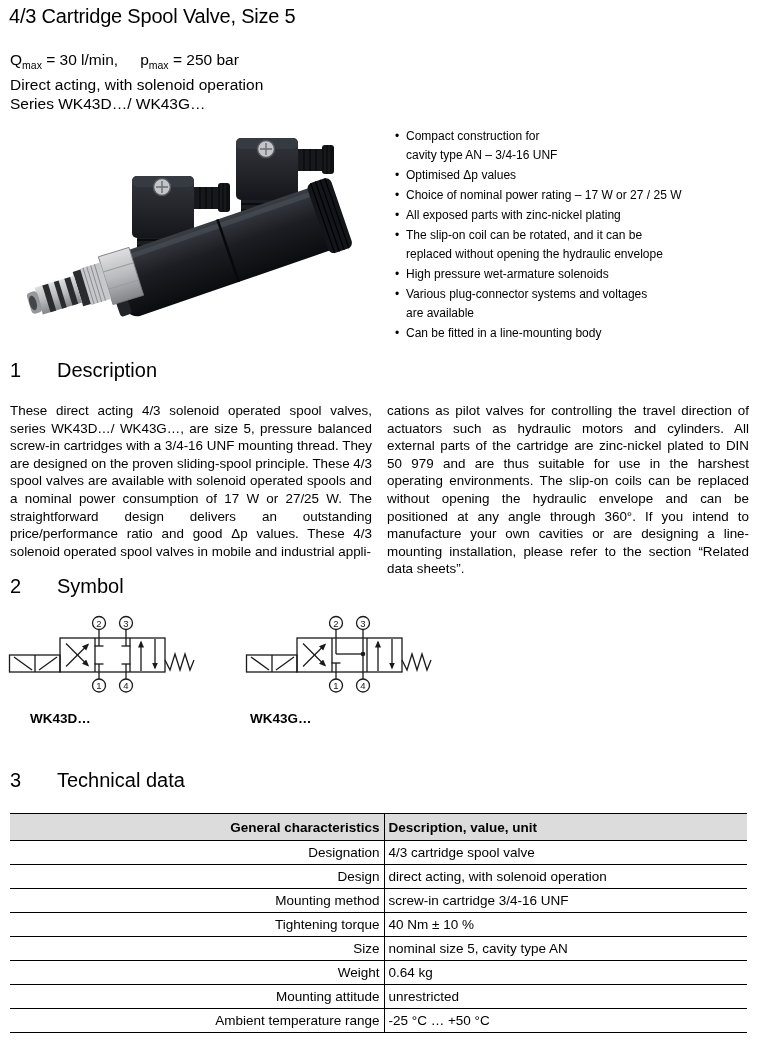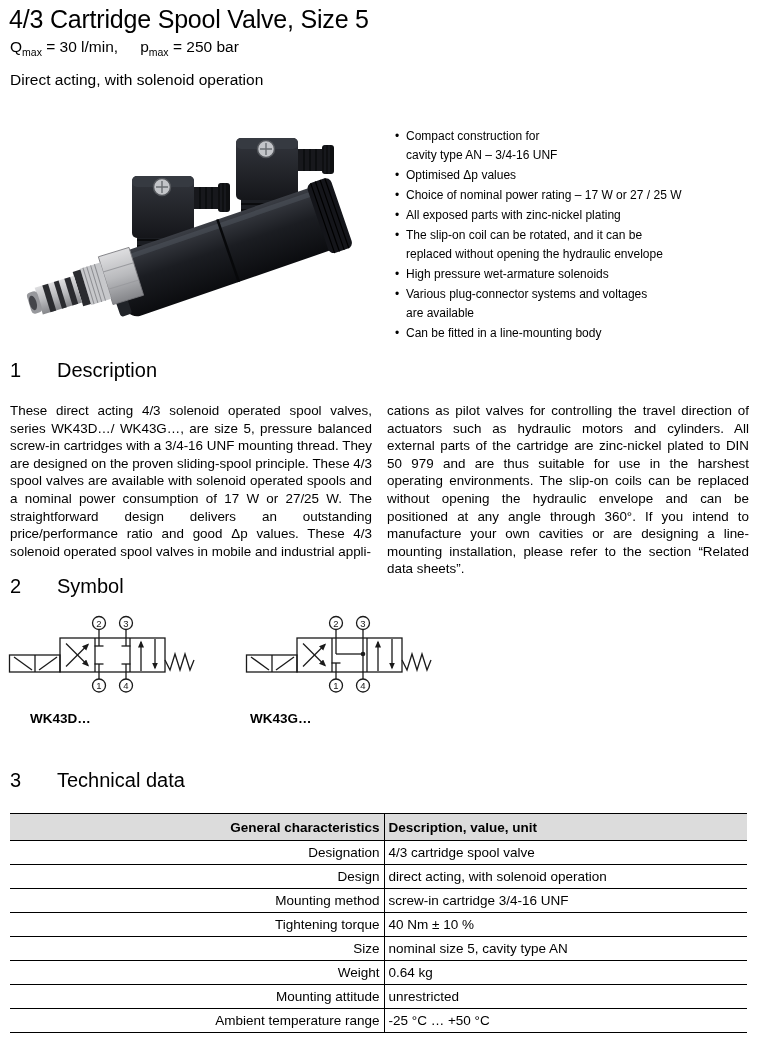--- a/index.html
+++ b/index.html
@@ -1,22 +1,22 @@
 <!DOCTYPE html>
 <html><head>
 <meta charset="utf-8">
 <style>
   * { margin:0; padding:0; box-sizing:border-box; }
   html,body { width:757px; height:1056px; background:#ffffff; }
   body { font-family:"Liberation Sans","DejaVu Sans",sans-serif; color:#000; position:relative; overflow:hidden; }
   .abs { position:absolute; }
 
-  .title { left:9px; top:5px; font-size:25px; font-weight:400; letter-spacing:-0.2px; }
-
-  .specs { left:10px; top:33px; font-size:15.5px; line-height:27px; }
+  .title { left:9px; top:5px; font-size:20px; font-weight:400; letter-spacing:-0.2px; }
+
+  .specs { left:10px; top:50px; font-size:15.5px; line-height:19px; }
   .specs sub { font-size:10.5px; }
   .pgap { margin-left:22px; }
 
   .photo { left:25px; top:110px; }
 
   .features { left:394px; top:127px; width:358px; font-size:12px; line-height:19px; list-style:none; }
   .features li { position:relative; padding-left:12px; margin-bottom:1px; white-space:pre-line; }
   .features li::before { content:"•"; position:absolute; left:1px; }
 
   .sec-head { font-size:20px; font-weight:400; }
@@ -44,20 +44,21 @@
   .portnum { font-size:9.5px; font-family:"Liberation Sans",sans-serif; fill:#1a1a1a; text-anchor:middle; }
 </style>
 </head>
 <body>
 
 <div class="abs title">4/3 Cartridge Spool Valve, Size 5</div>
 
 <div class="abs specs">
   <div><span>Q</span><sub>max</sub><span> = 30 l/min,</span><span class="pgap">p</span><sub>max</sub><span> = 250 bar</span></div>
   <div>Direct acting, with solenoid operation</div>
+  <div>Series WK43D…/ WK43G…</div>
 </div>
 
 <svg class="abs photo" width="370" height="245" viewBox="0 0 370 245">
   <defs>
     <linearGradient id="gBody" x1="0" y1="0" x2="0" y2="1">
       <stop offset="0" stop-color="#3a3d44"></stop>
         <stop offset="0.45" stop-color="#1b1d22"></stop>
         <stop offset="1" stop-color="#0b0c0f"></stop>
     </linearGradient>
     <linearGradient id="gMetal" x1="0" y1="0" x2="0" y2="1">

